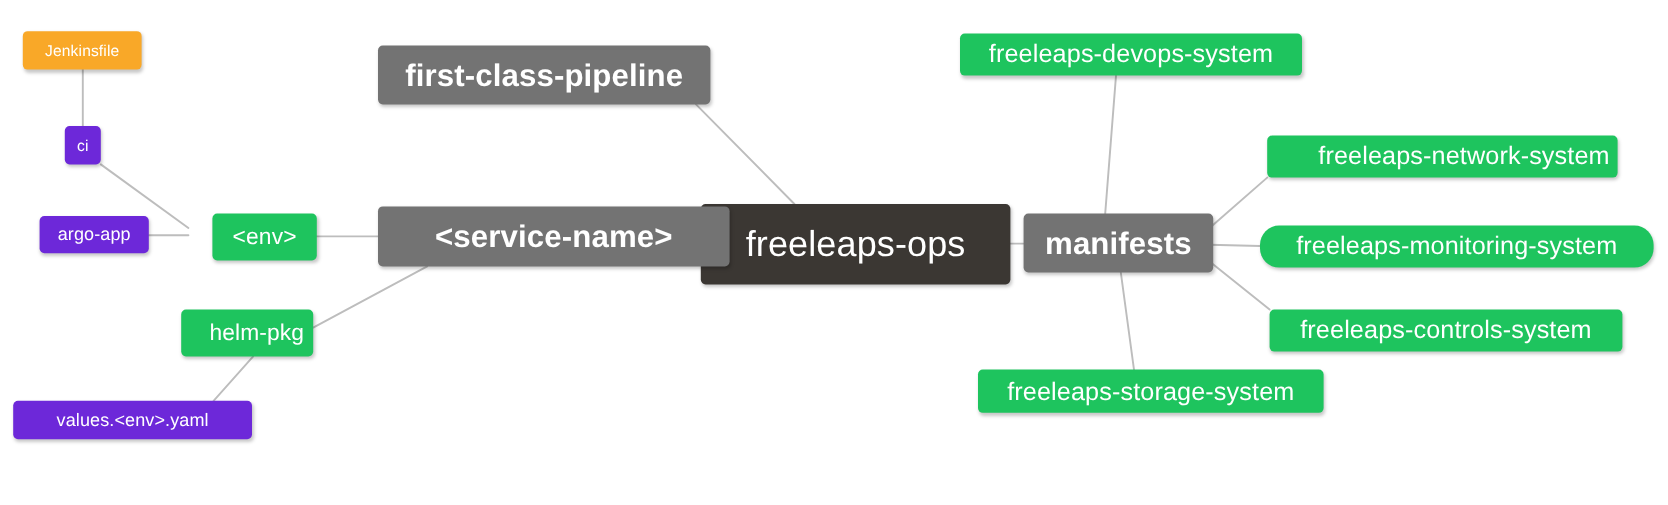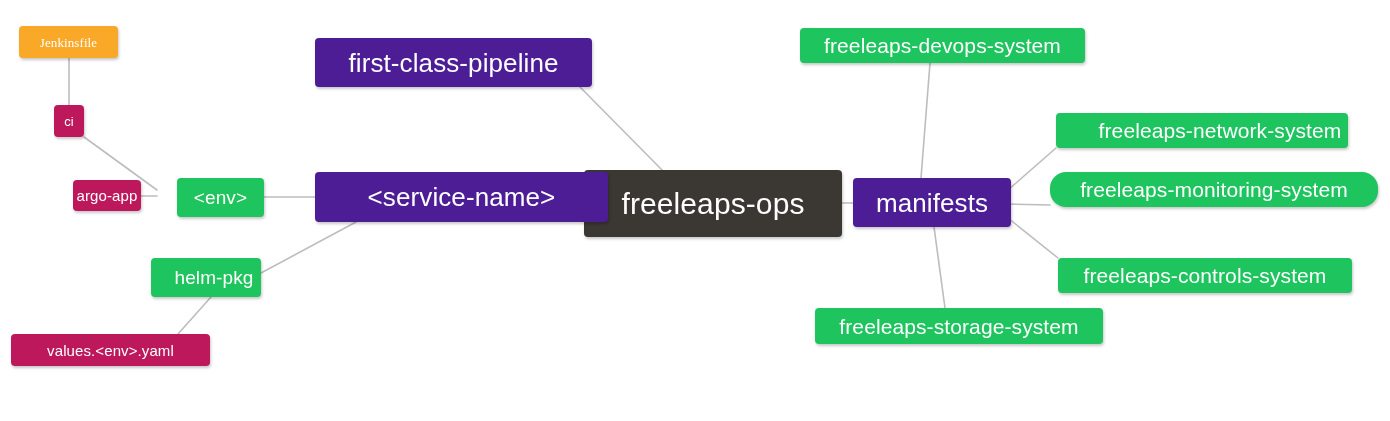--- a/index.html
+++ b/index.html
@@ -36,24 +36,24 @@
     color: #ffffff;
     white-space: nowrap;
     border-radius: 4px;
     box-shadow: 1px 2px 3px rgba(0, 0, 0, 0.22);
     line-height: 1;
     letter-spacing: 0.1px;
     z-index: 2;
   }
   
   .n-root   { background: #3b3733; }
-  .n-blue   { background: #4c1d95; }
+  .n-blue   { background: #737373; font-weight: bold; }
   .n-green  { background: #1ec45e; }
-  .n-orange { background: #f9a828; font-family: Liberation Serif, serif; }
-  .n-red    { background: #be185d; }
+  .n-orange { background: #f9a828; }
+  .n-red    { background: #6d28d9; }
   
   .t-root   { font-size: 30px; }
   .t-l1     { font-size: 26px; }
   .t-l2     { font-size: 21px; }
   .t-l3     { font-size: 19px; }
   .t-l4     { font-size: 15px; }
   .t-l5     { font-size: 13px; }
 </style>
 </head>
 <body>
@@ -93,33 +93,33 @@
       </div>
       <div class="node n-green t-l3" style="left: 151px; top: 258px; width: 110px; height: 39px; padding-left: 16px;">
         <span>helm-pkg</span>
       </div>
       <div class="node n-red t-l5" style="left: 54px; top: 105px; width: 30px; height: 32px;">
         <span>ci</span>
       </div>
       <div class="node n-orange t-l5" style="left: 19px; top: 26px; width: 99px; height: 32px;">
         <span>Jenkinsfile</span>
       </div>
-      <div class="node n-red t-l4" style="left: 33px; top: 180px; width: 68px; height: 31px; margin-left: 40px;">
+      <div class="node n-red t-l4" style="left: 33px; top: 180px; width: 91px; height: 31px;">
         <span>argo-app</span>
       </div>
       <div class="node n-red t-l4" style="left: 11px; top: 334px; width: 199px; height: 32px;">
         <span>values.&lt;env&gt;.yaml</span>
       </div>
       <div class="node n-green t-l2" style="left: 800px; top: 28px; width: 285px; height: 35px;">
         <span>freeleaps-devops-system</span>
       </div>
       <div class="node n-green t-l2" style="left: 1056px; top: 113px; width: 292px; height: 35px; padding-left: 36px;">
         <span>freeleaps-network-system</span>
       </div>
-      <div class="node n-green t-l2" style="left: 1050px; top: 172px; width: 328px; height: 35px; border-radius: 16px;">
+      <div class="node n-green t-l2" style="left: 1050px; top: 188px; width: 328px; height: 35px; border-radius: 16px;">
         <span>freeleaps-monitoring-system</span>
       </div>
       <div class="node n-green t-l2" style="left: 1058px; top: 258px; width: 294px; height: 35px;">
         <span>freeleaps-controls-system</span>
       </div>
       <div class="node n-green t-l2" style="left: 815px; top: 308px; width: 288px; height: 36px;">
         <span>freeleaps-storage-system</span>
       </div>
     </div>
 </div>

